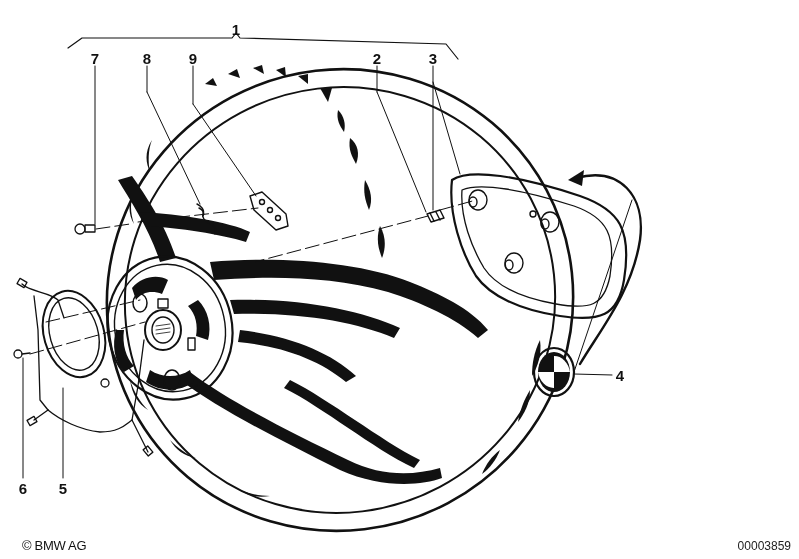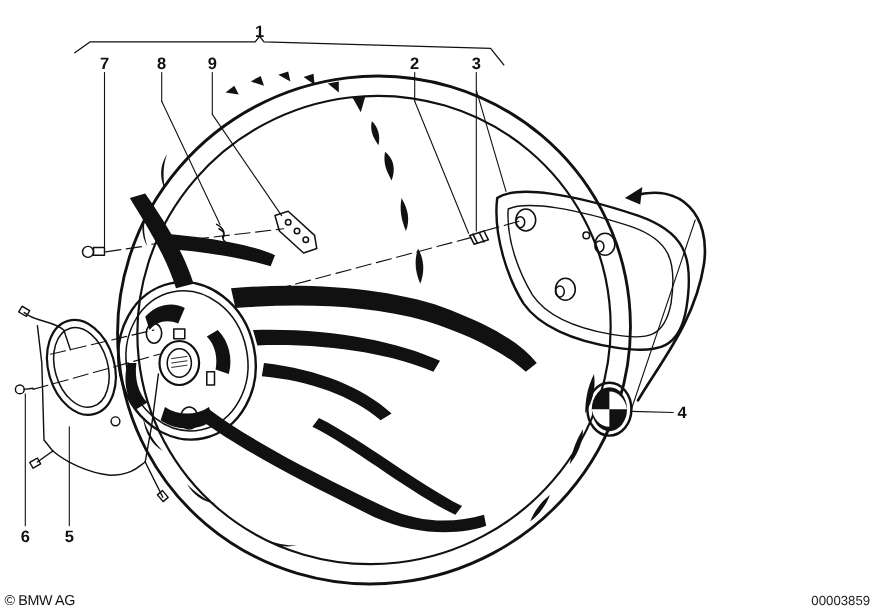--- a/index.html
+++ b/index.html
@@ -1,21 +1,21 @@
 <!DOCTYPE html>
 <html><head>
 <meta charset="utf-8">
 <style>
   html, body { margin: 0; padding: 0; background: #ffffff; }
   body { width: 799px; height: 559px; position: relative; overflow: hidden;
          font-family: "Liberation Sans", sans-serif; }
   #diagram { position: absolute; left: 0; top: 0; width: 799px; height: 559px; }
   .callout { position: absolute; font-family: "Liberation Sans", sans-serif; font-weight: bold;
              font-size: 15px; color: #111; line-height: 1; transform: translate(-50%, 0); }
-  .copyright { position: absolute; left: 4px; top: 538px; font-size: 13px; color: #111;
+  .copyright { position: absolute; left: 22px; top: 538px; font-size: 13px; color: #111;
                font-family: "Liberation Sans", sans-serif; letter-spacing: -0.3px; text-align: center; }
   .docnum { position: absolute; right: 8px; top: 539px; font-size: 12px; color: #222;
             font-family: "Liberation Sans", sans-serif; }
 </style>
 </head>
 <body>
 
 <svg id="diagram" viewBox="0 0 799 559" xmlns="http://www.w3.org/2000/svg">
   <g fill="none" stroke="#111" stroke-linecap="round" stroke-linejoin="round">
 

